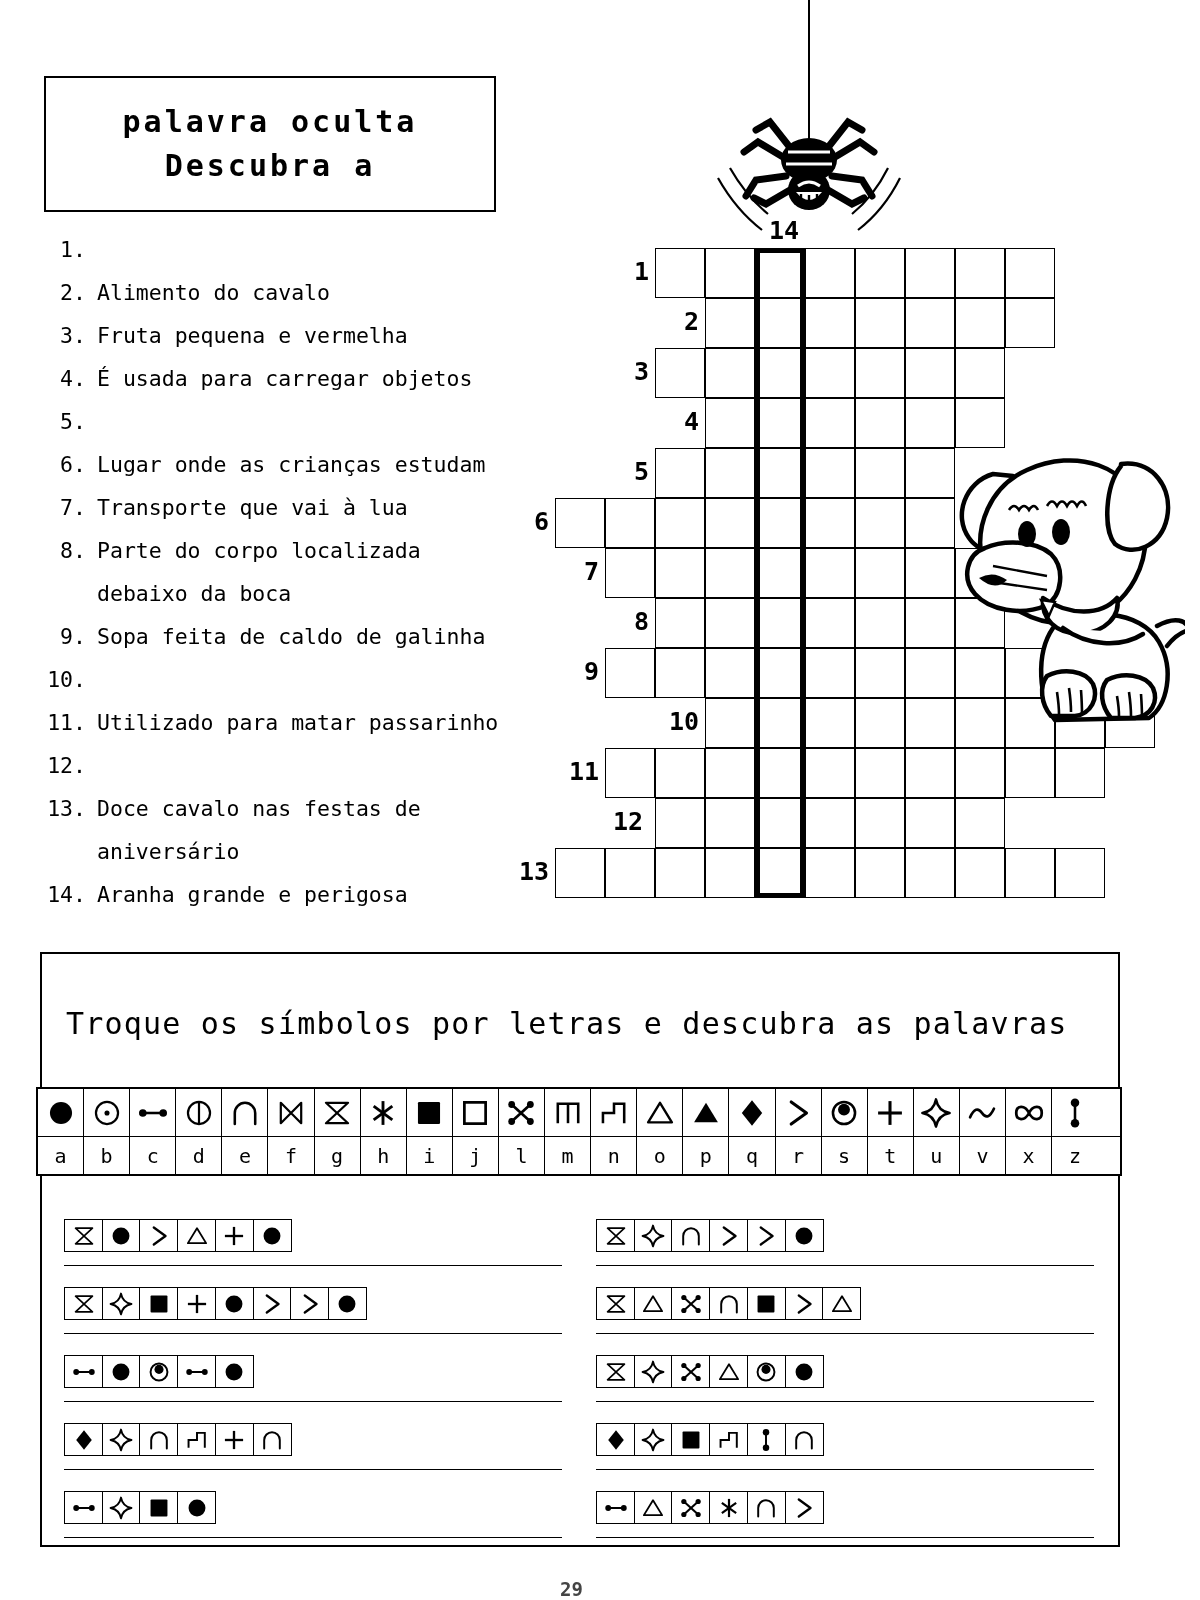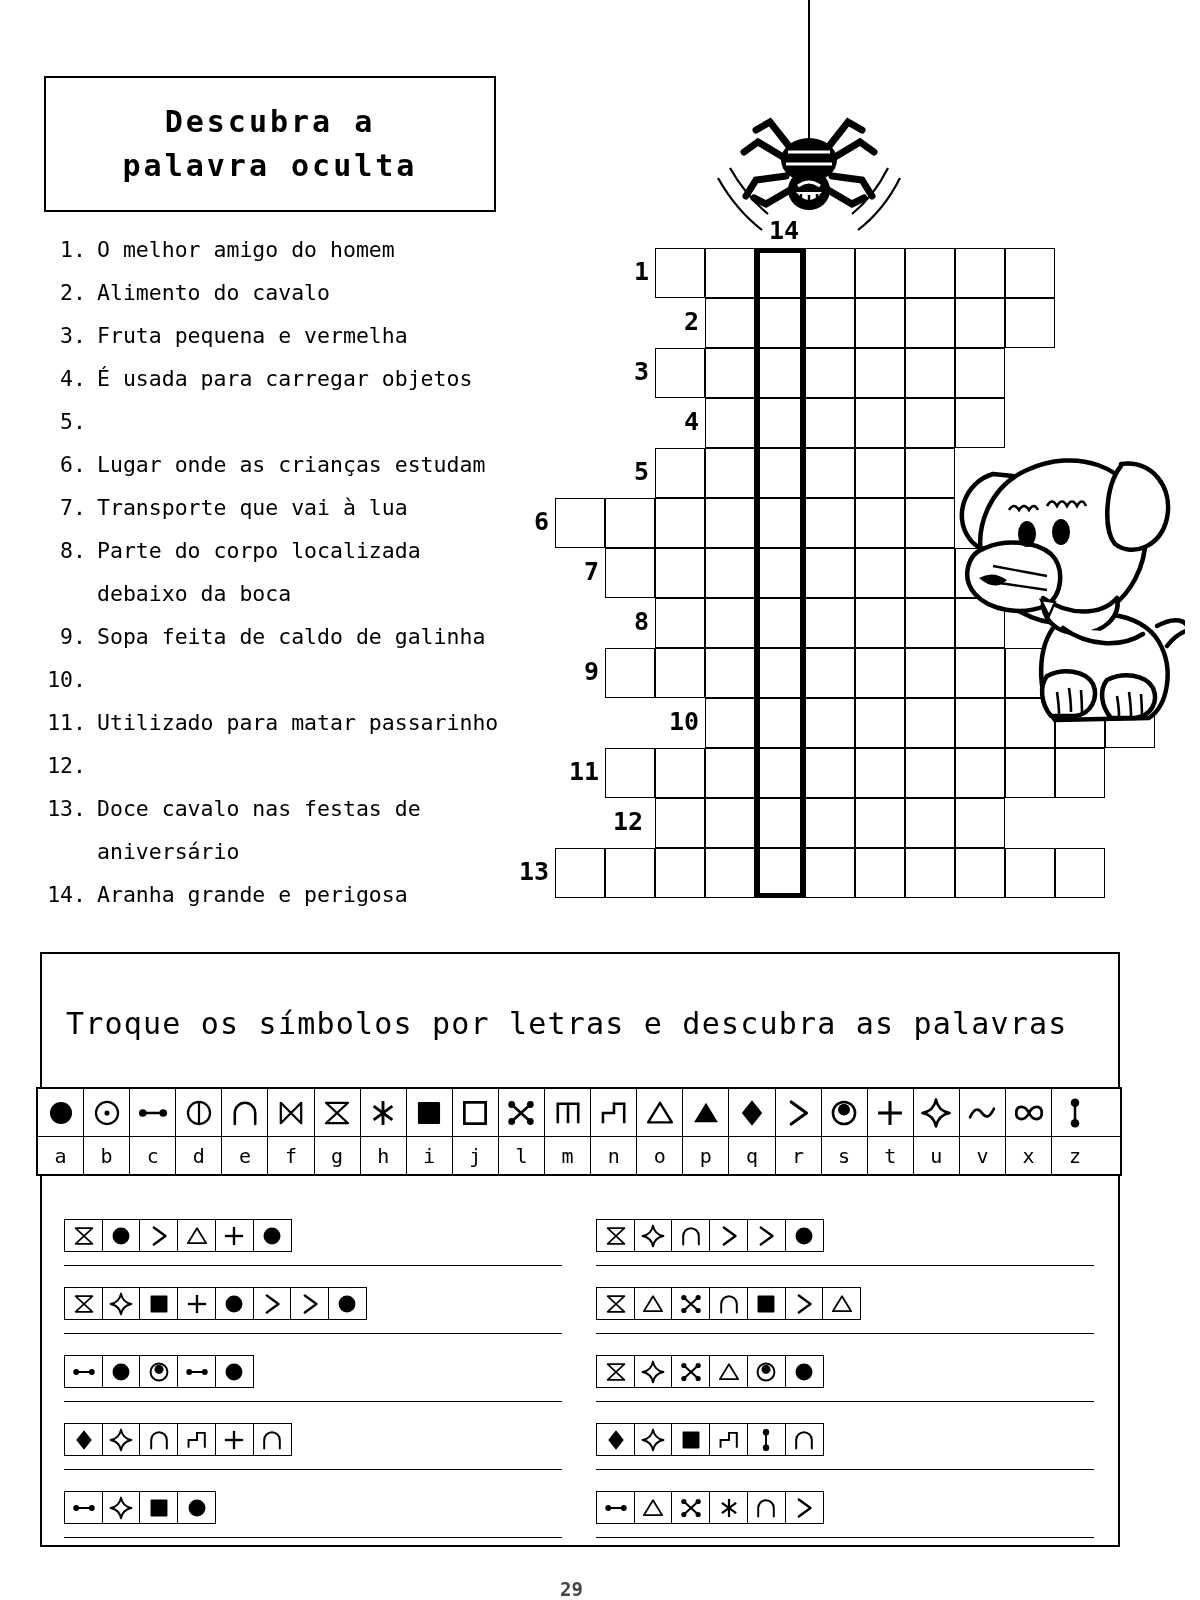--- a/index.html
+++ b/index.html
@@ -121,26 +121,26 @@
 
   #page-number {
     position: absolute; left: 560px; top: 1578px;
     font-size: 19px; font-weight: bold; color: #444;
   }
 </style>
 </head>
 <body>
 
 <div id="title-box">
+  <div class="tline">palavra oculta</div>
   <div class="tline">Descubra a</div>
-  <div class="tline">palavra oculta</div>
 </div>
 
 <div id="clue-list">
-    <div class="clue-row"><span class="clue-num">1.</span><span class="clue-txt">O melhor amigo do homem</span></div>
+    <div class="clue-row"><span class="clue-num">1.</span></div>
     <div class="clue-row"><span class="clue-num">2.</span><span class="clue-txt">Alimento do cavalo</span></div>
     <div class="clue-row"><span class="clue-num">3.</span><span class="clue-txt">Fruta pequena e vermelha</span></div>
     <div class="clue-row"><span class="clue-num">4.</span><span class="clue-txt">É usada para carregar objetos</span></div>
     <div class="clue-row"><span class="clue-num">5.</span></div>
     <div class="clue-row"><span class="clue-num">6.</span><span class="clue-txt">Lugar onde as crianças estudam</span></div>
     <div class="clue-row"><span class="clue-num">7.</span><span class="clue-txt">Transporte que vai à lua</span></div>
     <div class="clue-row"><span class="clue-num">8.</span><span class="clue-txt">Parte do corpo localizada</span></div>
     <div class="clue-cont">debaixo da boca</div>
     <div class="clue-row"><span class="clue-num">9.</span><span class="clue-txt">Sopa feita de caldo de galinha</span></div>
     <div class="clue-row"><span class="clue-num">10.</span></div>

